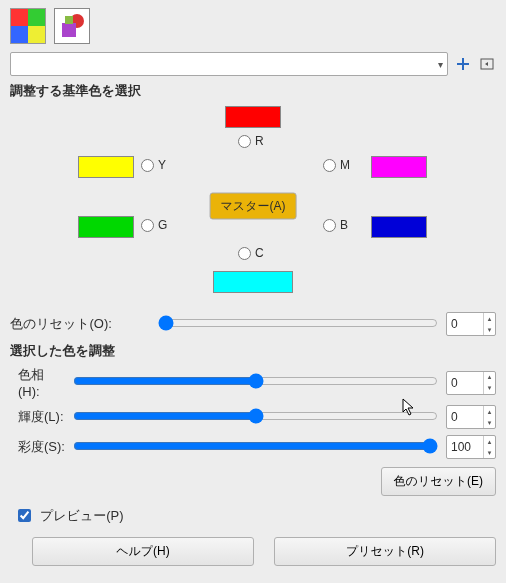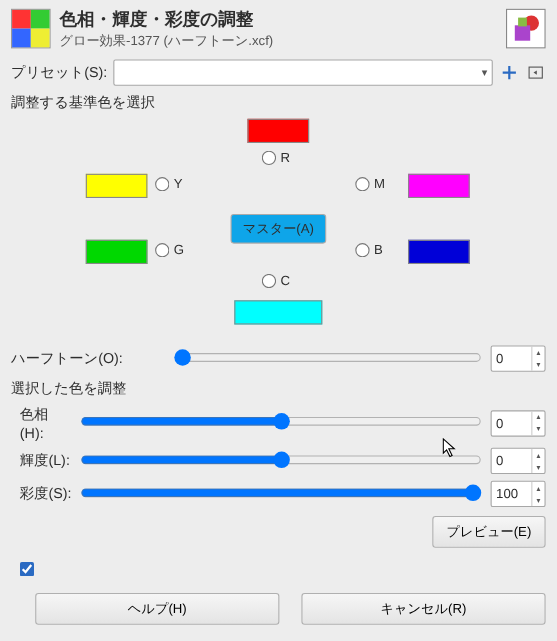--- a/index.html
+++ b/index.html
@@ -19,26 +19,26 @@
   .header-icon div { width:50%; height:50%; }
   .header-text { flex:1; }
   .header-title { font-size: 16px; font-weight: bold; }
   .header-sub { font-size: 12px; color: #555; }
   .preview-img { width: 36px; height: 36px; border:1px solid #888; background:#fff; display:flex; align-items:center; justify-content:center;}
   .preview-img svg { width:30px; height:30px;}
   .row { display:flex; align-items:center; gap:6px; margin-bottom:6px; }
   .preset-combo { flex:1; height:24px; background:#fff; border:1px solid #a7a7a7; border-radius:2px; display:flex; align-items:center; justify-content:flex-end; padding:0 4px; }
   .combo-arrow { font-size:10px; color:#555;}
   .icon-btn { width:18px; height:18px; display:flex; align-items:center; justify-content:center; color:#3a5fcd;}
-  .section-label { font-weight:normal; margin:4px 0 6px 0; }
+  .section-label { font-weight:bold; margin:4px 0 6px 0; }
   .colorwheel { position:relative; width:360px; height:200px; margin:0 auto; }
   .swatch { position:absolute; width:56px; height:22px; border:1px solid #888; }
   .radio { position:absolute; display:flex; align-items:center; gap:4px; font-size:12px; }
   .radio input { margin:0; }
-  .master-btn { position:absolute; left:50%; top:50%; transform:translate(-50%,-50%); padding:4px 10px; background:#0ea5e9; border:1px solid #aaa; border-radius:3px; font-size:12px;}
+  .master-btn { position:absolute; left:50%; top:50%; transform:translate(-50%,-50%); padding:4px 10px; background:#eab308; border:1px solid #aaa; border-radius:3px; font-size:12px;}
   .slider-row { display:flex; align-items:center; gap:8px; margin:6px 0; }
   .slider-label { width:140px; }
   .slider-label.short { width:55px; padding-left:8px;}
   .slider { flex:1; }
   input[type=range] { width:100%; margin:0;}
   .spin { width:50px; height:24px; display:flex; align-items:stretch; border:1px solid #a7a7a7; background:#fff; border-radius:2px;}
   .spin-val { flex:1; display:flex; align-items:center; padding:0 4px; font-size:12px;}
   .spin-btns { width:12px; display:flex; flex-direction:column; border-left:1px solid #ccc;}
   .spin-btns div { flex:1; display:flex; align-items:center; justify-content:center; font-size:7px; color:#555;}
   .reset-color-row { display:flex; justify-content:flex-end; margin:8px 0;}
@@ -52,36 +52,31 @@
 </head>
 <body>
 
 <div class="header">
   <div class="header-icon">
     <div style="background:#f33"></div>
       <div style="background:#3c3"></div>
     <div style="background:#36f"></div>
       <div style="background:#ee3"></div>
   </div>
-  <div class="header-text">
-    <div class="header-title">色相・輝度・彩度の調整</div>
-    <div class="header-sub">グロー効果-1377 (ハーフトーン.xcf)</div>
-  </div>
   <div class="preview-img">
     <svg viewBox="0 0 30 30">
         <rect width="30" height="30" fill="#fff"></rect>
         <circle cx="20" cy="10" r="7" fill="#d33"></circle>
         <rect x="5" y="12" width="14" height="14" fill="#a4c"></rect>
         <rect x="8" y="5" width="8" height="8" fill="#8b4"></rect>
       </svg>
   </div>
 </div>
 
 <div class="row">
-  <span>プリセット(S):</span>
   <div class="preset-combo">
     <span></span>
     <span class="combo-arrow">▾</span>
   </div>
   <div class="icon-btn">
     <svg width="14" height="14" viewBox="0 0 14 14">
         <path d="M7 1v12M1 7h12" stroke="#2a6ac2" stroke-width="2"></path>
       </svg>
   </div>
   <div class="icon-btn">
@@ -129,21 +124,21 @@
   <div class="swatch" style="top:110px; left:298px; background:#0000d8"></div>
 
   <div class="radio" style="top:140px; left:165px">
       <input type="radio" name="c" style="">
       <span>C</span>
     </div>
   <div class="swatch" style="top:165px; left:140px; width:80px; background:#00ffff"></div>
 </div>
 
 <div class="slider-row">
-  <span class="slider-label">ハーフトーン(O):</span>
+  <span class="slider-label">色のリセット(O):</span>
   <div class="slider"><input type="range" min="0" max="100" value="0" style=""></div>
   <div class="spin">
     <div class="spin-val">0</div>
     <div class="spin-btns">
         <div>▴</div>
         <div>▾</div>
       </div>
   </div>
 </div>
 
@@ -177,27 +172,28 @@
   <div class="spin">
     <div class="spin-val">100</div>
     <div class="spin-btns">
         <div>▴</div>
         <div>▾</div>
       </div>
   </div>
 </div>
 
 <div class="reset-color-row">
-  <button class="btn"><span>プレビュー(E)</span></button>
+  <button class="btn"><span>色のリセット(E)</span></button>
 </div>
 
 <div class="preview-check">
   <input type="checkbox" checked="" style="">
+  <span>プレビュー(P)</span>
 </div>
 
 <div class="btn-row">
   <button class="btn"><span>ヘルプ(H)</span></button>
-  <button class="btn"><span>キャンセル(R)</span></button>
+  <button class="btn"><span>プリセット(R)</span></button>
 </div>
 
 <svg class="cursor" width="16" height="20">
   <path d="M1 1 L1 14 L4 11 L7 17 L9 16 L6 10 L11 10 Z" fill="#fff" stroke="#000" stroke-width="1"></path>
 </svg>
 
 </body></html>

